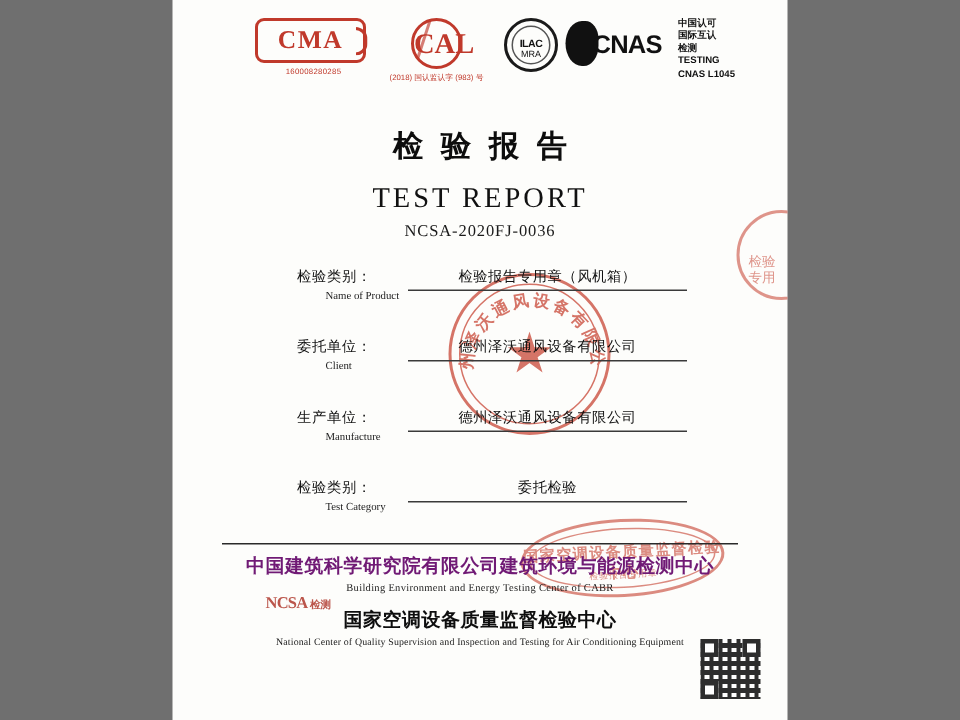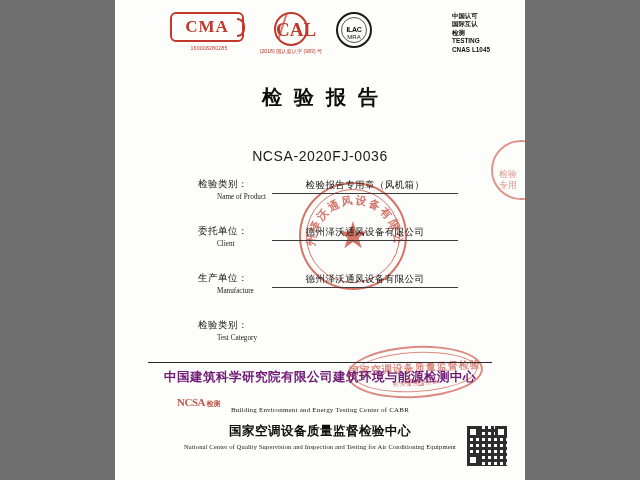--- a/index.html
+++ b/index.html
@@ -221,22 +221,22 @@
     font-size: 19px;
     letter-spacing: 2px;
     color: #111;
   }
   .report-no {
     position: absolute;
     left: 0;
     right: 0;
     top: 148px;
     text-align: center;
-    font-family: Liberation Sans, sans-serif;
-    font-size: 14px;
+    font-family: Liberation Serif, serif;
+    font-size: 11px;
     letter-spacing: 0.6px;
     color: #1a1a1a;
   }
 
   
   .fields {
     position: absolute;
     left: 83px;
     top: 178px;
     width: 262px;
@@ -300,21 +300,21 @@
     font-family: Liberation Mono, monospace;
     font-size: 12.6px;
     font-weight: bold;
     color: #701a75;
     letter-spacing: 0.4px;
   }
   .footer .org-en {
     font-family: "Liberation Serif", serif;
     font-size: 7px;
     color: #1c1c1c;
-    margin-top: 20px;
+    margin-top: 2px;
     letter-spacing: 0.2px;
   }
   .footer .org-cn2 {
     font-family: "Liberation Serif", serif;
     font-size: 12.6px;
     font-weight: bold;
     color: #0e0e0e;
     letter-spacing: 0.4px;
     margin-top: 9px;
   }
@@ -492,31 +492,38 @@
       </div>
 
       <div class="logo-box ilac">
         <div class="circ">
           <div class="inner"></div>
           <div class="txt">ILAC</div>
           <div class="txt2">MRA</div>
         </div>
       </div>
 
+      <div class="logo-box cnas">
+        <div class="mark">
+          <div class="dot"></div>
+          <div class="word">CNAS</div>
+        </div>
+      </div>
 
       <div class="logo-box cnas-text">
         <div class="cn">中国认可</div>
         <div class="cn">国际互认</div>
         <div class="cn">检测</div>
         <div>TESTING</div>
         <div>CNAS L1045</div>
       </div>
     </div>
 
     <div class="title-cn">检验报告</div>
+    <div class="title-en">TEST REPORT</div>
     <div class="report-no">NCSA-2020FJ-0036</div>
 
     <div class="stamp-round">
       <div class="inner-ring"></div>
       <svg class="arc-text" viewBox="0 0 108 108">
         <defs>
           <path id="arcTop" d="M 14,60 A 40,40 0 0 1 94,60"></path>
         </defs>
         <text>
           <textPath href="#arcTop" startOffset="50%" text-anchor="middle">德州泽沃通风设备有限公司</textPath>
@@ -553,20 +560,21 @@
           <div class="en">Manufacture</div>
         </div>
         <div class="field-value">德州泽沃通风设备有限公司</div>
       </div>
 
       <div class="field-row">
         <div class="field-label">
           <div class="cn">检验类别：</div>
           <div class="en">Test Category</div>
         </div>
+        <div class="field-value">委托检验</div>
       </div>
     </div>
 
     <div class="stamp-oval">
       <div class="ol"></div>
       <div class="ot">国家空调设备质量监督检验中心</div>
       <div class="ob">检验报告专用章</div>
     </div>
 
     <div class="footer">

